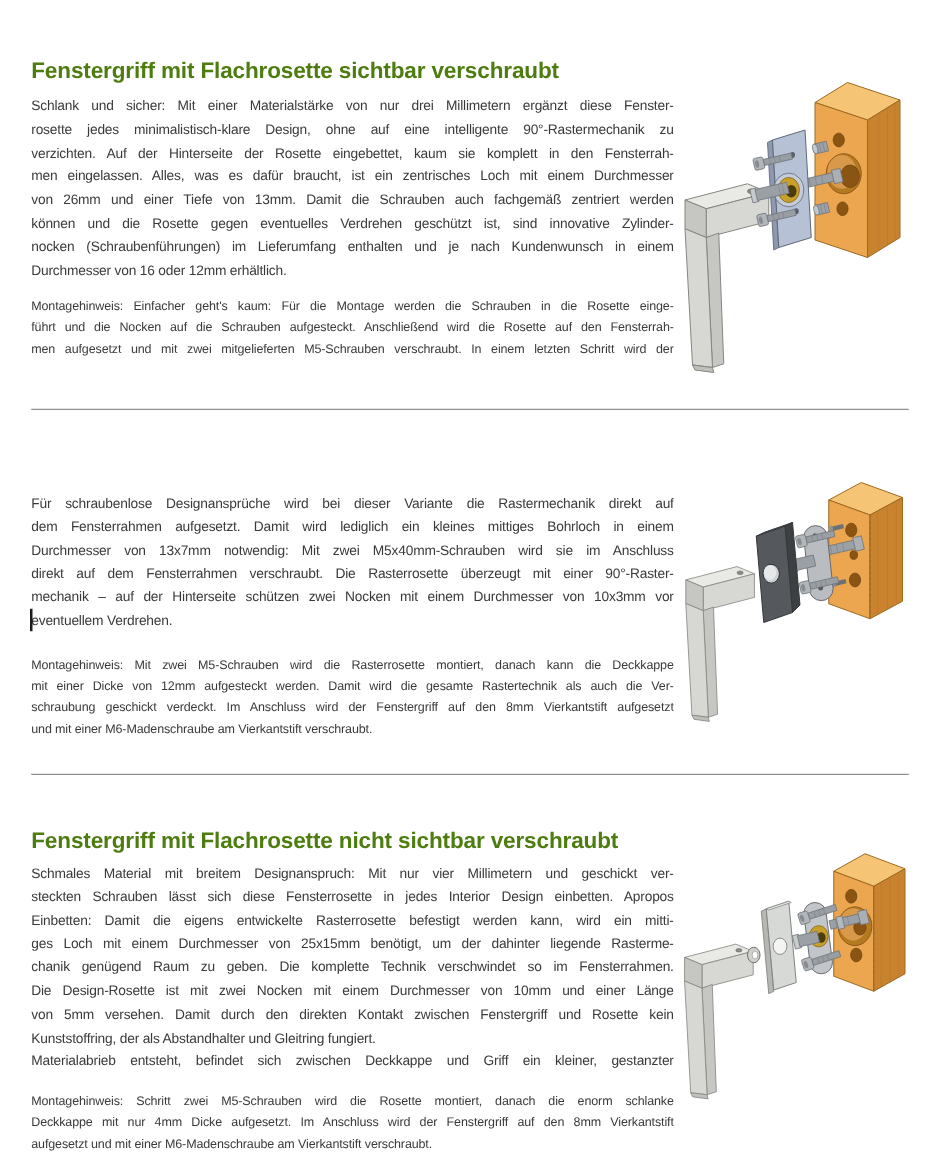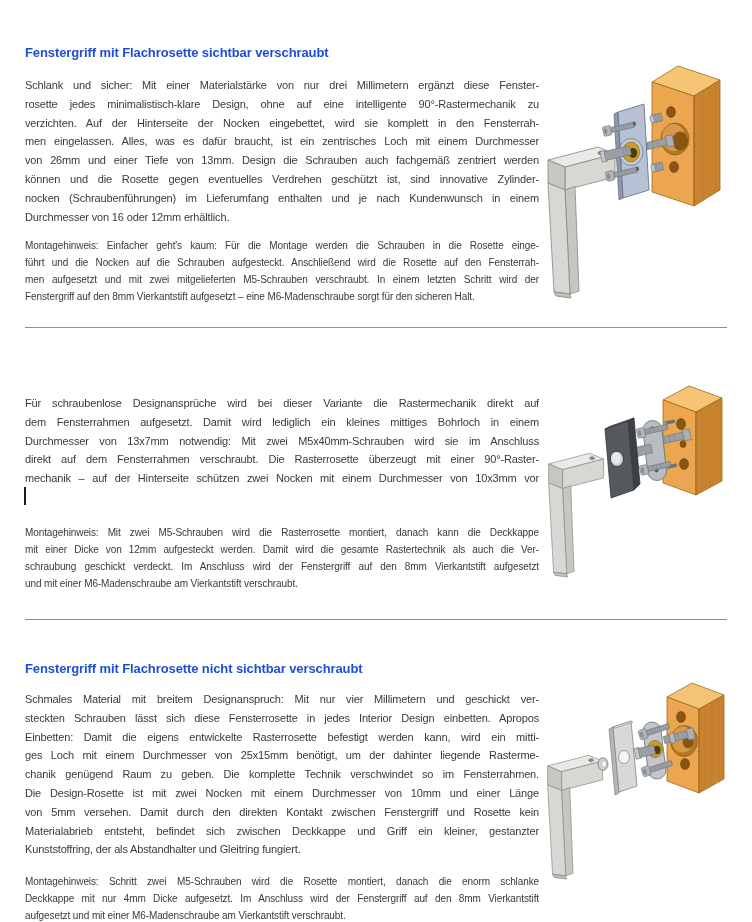--- a/index.html
+++ b/index.html
@@ -1,19 +1,19 @@
 <!DOCTYPE html>
 <html><head>
 <meta charset="utf-8">
 <style>
   html, body { margin:0; padding:0; width:752px; height:922px; background:#ffffff;
     font-family:"Liberation Sans", sans-serif; overflow:hidden; }
   .page { position:absolute; left:0; top:0; width:752px; height:922px; background:#ffffff; }
-  .sec-heading { position:absolute; left:25px; width:514px; font-size:13px; font-weight:700;
-    color:#1d4ed8; letter-spacing:-0.1px; line-height:17px; }
+  .sec-heading { position:absolute; left:25px; width:514px; font-size:18px; font-weight:700;
+    color:#4d7c0f; letter-spacing:-0.1px; line-height:17px; }
   .body-block { position:absolute; left:25px; width:514px; font-size:11px;
     color:#3a3a3a; letter-spacing:-0.15px; }
   .body-block .tline { line-height:18.8px; height:18.8px; overflow:hidden;
     text-align:justify; text-align-last:justify; }
   .note-block { position:absolute; left:25px; width:514px; font-size:10px;
     color:#3a3a3a; letter-spacing:-0.1px; }
   .note-block .tline { line-height:17px; height:17px; overflow:hidden;
     text-align:justify; text-align-last:justify; }
   .tline-last { text-align-last:left !important; }
   .divider { position:absolute; left:25px; width:702px; height:0;
@@ -69,32 +69,31 @@
         <rect x="-4" y="-5.5" width="5" height="11" fill="#c6cacd" stroke="#6f7478" stroke-width="0.6"></rect>
         <rect x="0" y="-4.5" width="16" height="9" fill="#9aa0a5" stroke="#6f7478" stroke-width="0.6"></rect>
       </g>
     </defs>
   </svg>
 
   <h2 class="sec-heading" style="top:33px">Fenstergriff mit Flachrosette sichtbar verschraubt</h2>
   <div class="body-block" style="top:76px">
       <div class="tline">Schlank und sicher: Mit einer Materialstärke von nur drei Millimetern ergänzt diese Fenster-</div>
       <div class="tline">rosette jedes minimalistisch-klare Design, ohne auf eine intelligente 90°-Rastermechanik zu</div>
-      <div class="tline">verzichten. Auf der Hinterseite der Nocken eingebettet, wird sie komplett in den Fensterrah-</div>
+      <div class="tline">verzichten. Auf der Hinterseite der Rosette eingebettet, kaum sie komplett in den Fensterrah-</div>
       <div class="tline">men eingelassen. Alles, was es dafür braucht, ist ein zentrisches Loch mit einem Durchmesser</div>
-      <div class="tline">von 26mm und einer Tiefe von 13mm. Design die Schrauben auch fachgemäß zentriert werden</div>
+      <div class="tline">von 26mm und einer Tiefe von 13mm. Damit die Schrauben auch fachgemäß zentriert werden</div>
       <div class="tline">können und die Rosette gegen eventuelles Verdrehen geschützt ist, sind innovative Zylinder-</div>
       <div class="tline">nocken (Schraubenführungen) im Lieferumfang enthalten und je nach Kundenwunsch in einem</div>
       <div class="tline tline-last">Durchmesser von 16 oder 12mm erhältlich.</div>
     </div>
   <div class="note-block" style="top:237px">
       <div class="tline">Montagehinweis: Einfacher geht's kaum: Für die Montage werden die Schrauben in die Rosette einge-</div>
       <div class="tline">führt und die Nocken auf die Schrauben aufgesteckt. Anschließend wird die Rosette auf den Fensterrah-</div>
       <div class="tline">men aufgesetzt und mit zwei mitgelieferten M5-Schrauben verschraubt. In einem letzten Schritt wird der</div>
-      <div class="tline tline-last">Fenstergriff auf den 8mm Vierkantstift aufgesetzt – eine M6-Madenschraube sorgt für den sicheren Halt.</div>
     </div>
 
   <svg class="illu" style="left:538px; top:56px" width="214" height="250" viewBox="538 56 214 250">
     <g stroke="#9c6a22" stroke-width="0.8" stroke-linejoin="round">
       <polygon points="652,82 678,66 720,80 694,96" fill="#f5c575"></polygon>
       <polygon points="652,82 694,96 694,206 652,192" fill="#eba64f"></polygon>
       <polygon points="694,96 720,80 720,190 694,206" fill="#c9832f"></polygon>
       <g stroke="#b8762a" stroke-width="0.7" opacity="0.65">
         <line x1="703" y1="90.5" x2="703" y2="200.5"></line>
         <line x1="710" y1="86.2" x2="710" y2="196.2"></line>
@@ -131,20 +130,21 @@
   </svg>
 
   <div class="divider" style="top:327px"></div>
 
   <div class="body-block" style="top:394px">
       <div class="tline">Für schraubenlose Designansprüche wird bei dieser Variante die Rastermechanik direkt auf</div>
       <div class="tline">dem Fensterrahmen aufgesetzt. Damit wird lediglich ein kleines mittiges Bohrloch in einem</div>
       <div class="tline">Durchmesser von 13x7mm notwendig: Mit zwei M5x40mm-Schrauben wird sie im Anschluss</div>
       <div class="tline">direkt auf dem Fensterrahmen verschraubt. Die Rasterrosette überzeugt mit einer 90°-Raster-</div>
       <div class="tline">mechanik – auf der Hinterseite schützen zwei Nocken mit einem Durchmesser von 10x3mm vor</div>
+      <div class="tline tline-last">eventuellem Verdrehen.</div>
     </div>
   <div class="caret" style="top:487px"></div>
   <div class="note-block" style="top:524px">
       <div class="tline">Montagehinweis: Mit zwei M5-Schrauben wird die Rasterrosette montiert, danach kann die Deckkappe</div>
       <div class="tline">mit einer Dicke von 12mm aufgesteckt werden. Damit wird die gesamte Rastertechnik als auch die Ver-</div>
       <div class="tline">schraubung geschickt verdeckt. Im Anschluss wird der Fenstergriff auf den 8mm Vierkantstift aufgesetzt</div>
       <div class="tline tline-last">und mit einer M6-Madenschraube am Vierkantstift verschraubt.</div>
     </div>
 
   <svg class="illu" style="left:538px; top:380px" width="214" height="210" viewBox="538 380 214 210">
@@ -195,22 +195,22 @@
 
   <h2 class="sec-heading" style="top:649px">Fenstergriff mit Flachrosette nicht sichtbar verschraubt</h2>
   <div class="body-block" style="top:690px">
       <div class="tline">Schmales Material mit breitem Designanspruch: Mit nur vier Millimetern und geschickt ver-</div>
       <div class="tline">steckten Schrauben lässt sich diese Fensterrosette in jedes Interior Design einbetten. Apropos</div>
       <div class="tline">Einbetten: Damit die eigens entwickelte Rasterrosette befestigt werden kann, wird ein mitti-</div>
       <div class="tline">ges Loch mit einem Durchmesser von 25x15mm benötigt, um der dahinter liegende Rasterme-</div>
       <div class="tline">chanik genügend Raum zu geben. Die komplette Technik verschwindet so im Fensterrahmen.</div>
       <div class="tline">Die Design-Rosette ist mit zwei Nocken mit einem Durchmesser von 10mm und einer Länge</div>
       <div class="tline">von 5mm versehen. Damit durch den direkten Kontakt zwischen Fenstergriff und Rosette kein</div>
+      <div class="tline tline-last">Kunststoffring, der als Abstandhalter und Gleitring fungiert.</div>
       <div class="tline">Materialabrieb entsteht, befindet sich zwischen Deckkappe und Griff ein kleiner, gestanzter</div>
-      <div class="tline tline-last">Kunststoffring, der als Abstandhalter und Gleitring fungiert.</div>
     </div>
   <div class="note-block" style="top:873px">
       <div class="tline">Montagehinweis: Schritt zwei M5-Schrauben wird die Rosette montiert, danach die enorm schlanke</div>
       <div class="tline">Deckkappe mit nur 4mm Dicke aufgesetzt. Im Anschluss wird der Fenstergriff auf den 8mm Vierkantstift</div>
       <div class="tline tline-last">aufgesetzt und mit einer M6-Madenschraube am Vierkantstift verschraubt.</div>
     </div>
 
   <svg class="illu" style="left:538px; top:678px" width="214" height="208" viewBox="538 678 214 208">
     <g stroke="#9c6a22" stroke-width="0.8" stroke-linejoin="round">
       <polygon points="667,697 692,683 724,695 699,709" fill="#f5c575"></polygon>

